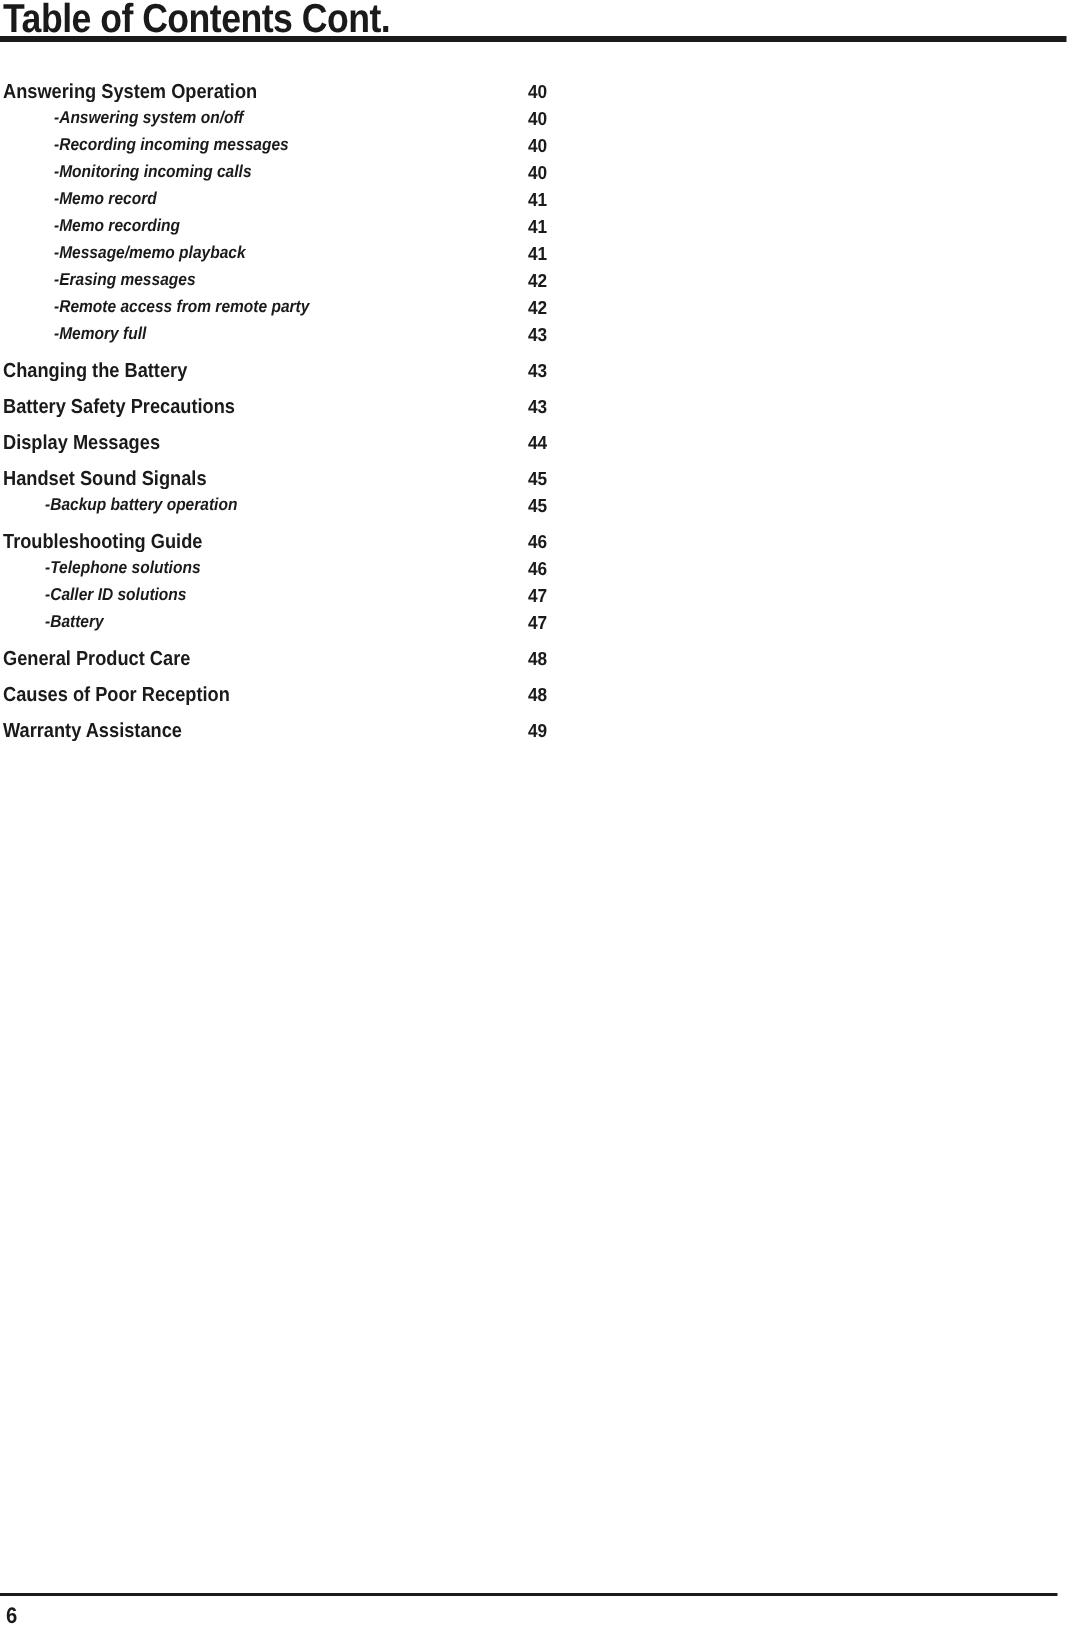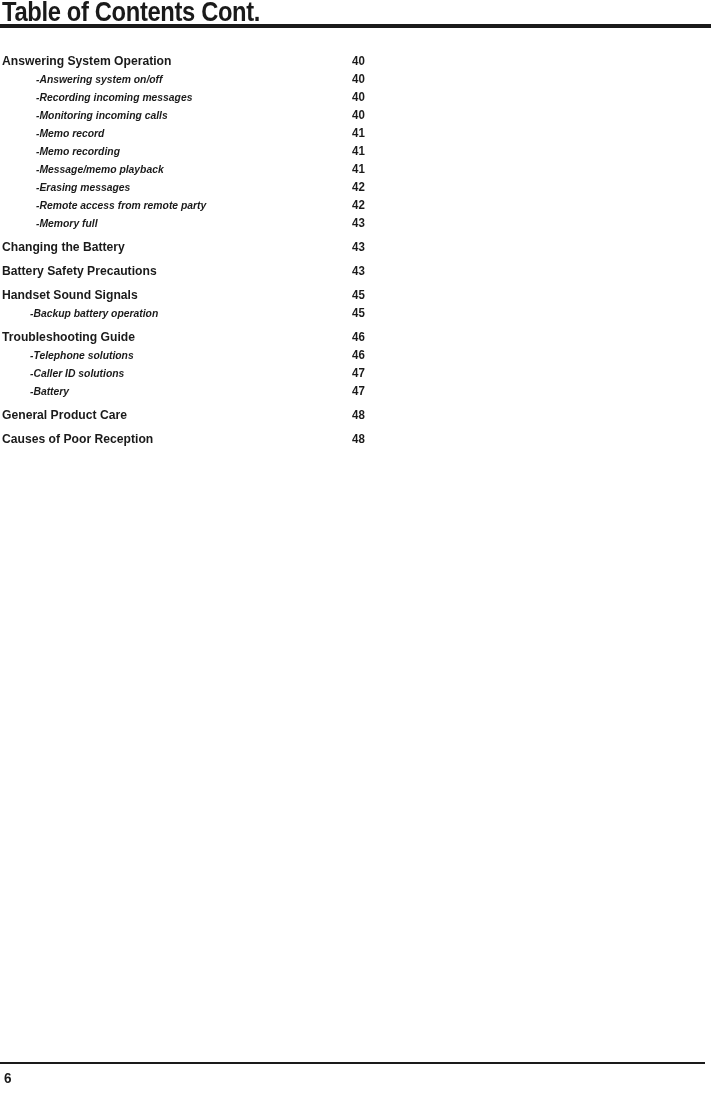--- a/index.html
+++ b/index.html
@@ -167,20 +167,24 @@
       </div>
       <div class="toc-row level-0 group-start">
         <span class="toc-label">Changing the Battery</span>
         <span class="toc-page">43</span>
       </div>
       <div class="toc-row level-0 group-start">
         <span class="toc-label">Battery Safety Precautions</span>
         <span class="toc-page">43</span>
       </div>
       <div class="toc-row level-0 group-start">
+        <span class="toc-label">Display Messages</span>
+        <span class="toc-page">44</span>
+      </div>
+      <div class="toc-row level-0 group-start">
         <span class="toc-label">Handset Sound Signals</span>
         <span class="toc-page">45</span>
       </div>
       <div class="toc-row level-1 indent-small">
         <span class="toc-label">-Backup battery operation</span>
         <span class="toc-page">45</span>
       </div>
       <div class="toc-row level-0 group-start">
         <span class="toc-label">Troubleshooting Guide</span>
         <span class="toc-page">46</span>
@@ -198,19 +202,23 @@
         <span class="toc-page">47</span>
       </div>
       <div class="toc-row level-0 group-start">
         <span class="toc-label">General Product Care</span>
         <span class="toc-page">48</span>
       </div>
       <div class="toc-row level-0 group-start">
         <span class="toc-label">Causes of Poor Reception</span>
         <span class="toc-page">48</span>
       </div>
+      <div class="toc-row level-0 group-start">
+        <span class="toc-label">Warranty Assistance</span>
+        <span class="toc-page">49</span>
+      </div>
     </div>
 
   <div class="footer-rule"></div>
 
   <div class="footer-page-number">6</div>
 
 </div>
 
 </body></html>

